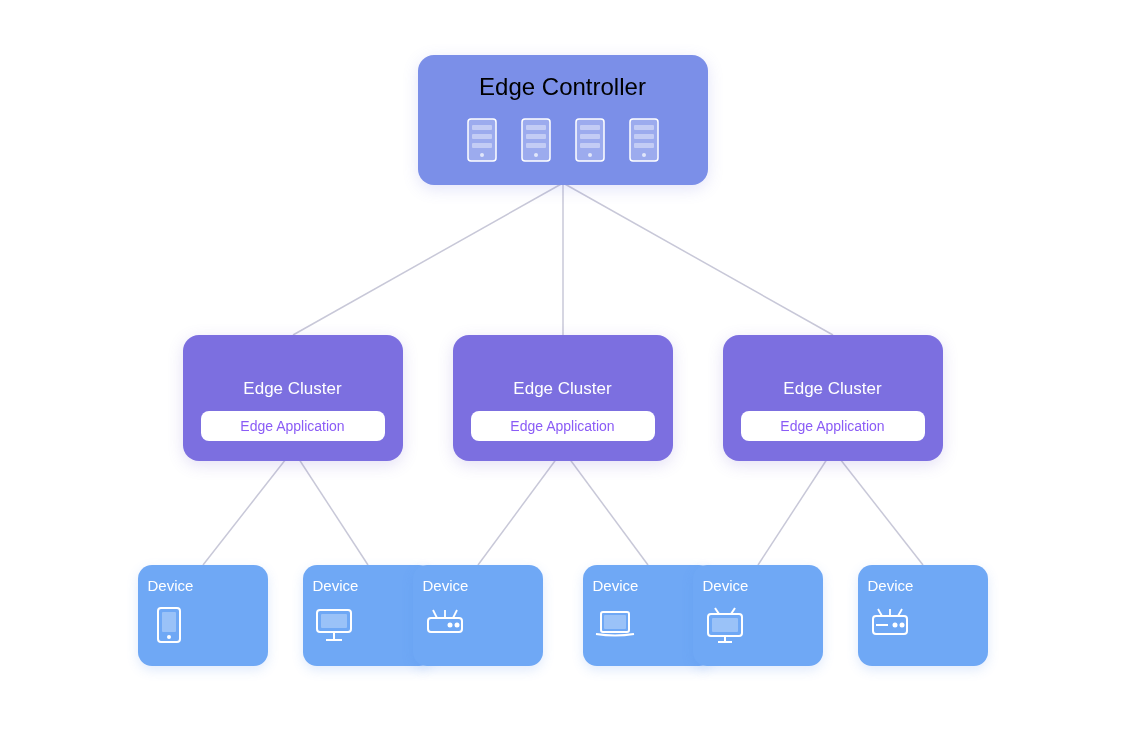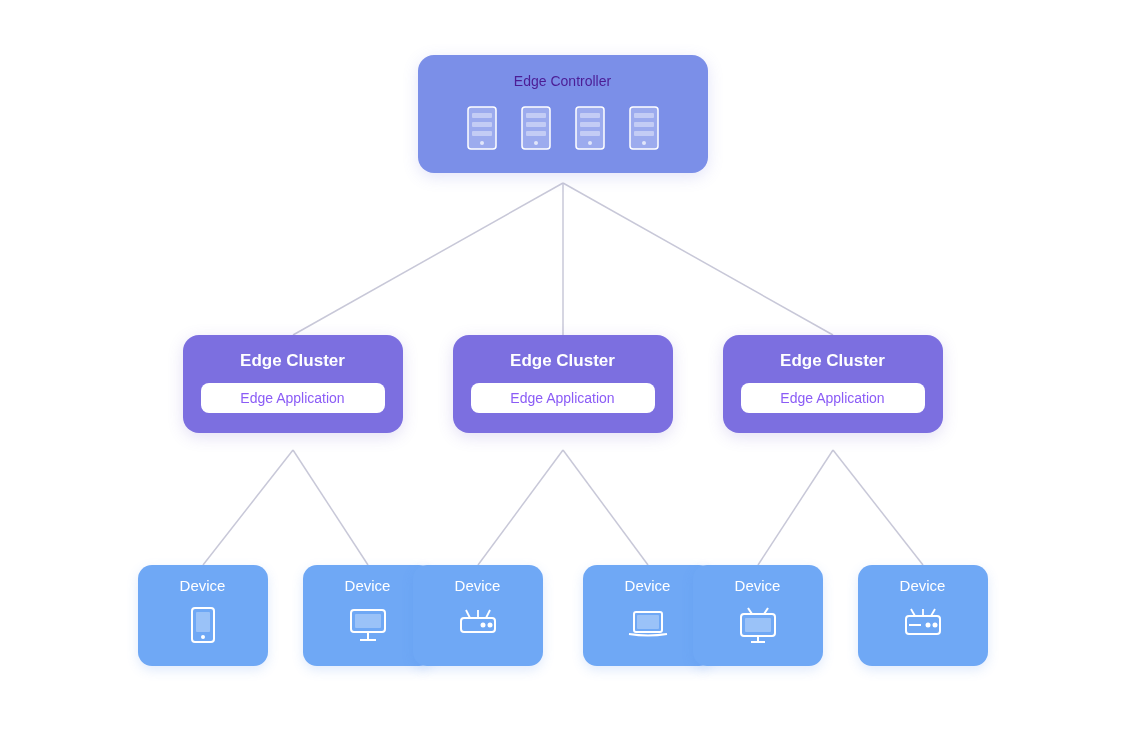--- a/index.html
+++ b/index.html
@@ -35,22 +35,22 @@
       transform: translateX(-50%);
       top: 20px;
       width: 290px;
       background: #7b8fe8;
       border-radius: 16px;
       padding: 18px 24px 22px;
       text-align: center;
       box-shadow: 0 4px 16px rgba(99,108,220,0.18);
     }
     .controller-box .title {
-      color: #4c1d95;
-      font-size: 14px;
+      color: #000000;
+      font-size: 24px;
       font-weight: 500;
       margin-bottom: 16px;
     }
     .controller-box .icons-row {
       display: flex;
       justify-content: center;
       gap: 18px;
     }
 
     
@@ -59,40 +59,41 @@
       width: 220px;
       background: #7c6fe0;
       border-radius: 16px;
       padding: 16px 18px 20px;
       text-align: center;
       box-shadow: 0 4px 16px rgba(99,80,200,0.18);
     }
     .cluster-box .title {
       color: #fff;
       font-size: 17px;
-      font-weight: 700;
+      font-weight: 400;
       margin-bottom: 12px;
+      margin-top: 28px;
     }
     .cluster-box .app-badge {
       background: #fff;
       border-radius: 8px;
       padding: 7px 10px;
       font-size: 14px;
       color: #8b5cf6;
       font-weight: 500;
     }
 
     
     .device-box {
       position: absolute;
       width: 130px;
       background: #6fa8f5;
       border-radius: 14px;
       padding: 12px 10px 16px;
-      text-align: center;
+      text-align: left;
       box-shadow: 0 4px 12px rgba(80,140,240,0.18);
     }
     .device-box .title {
       color: #fff;
       font-size: 15px;
       font-weight: 500;
       margin-bottom: 10px;
     }
   </style>
 </head>

